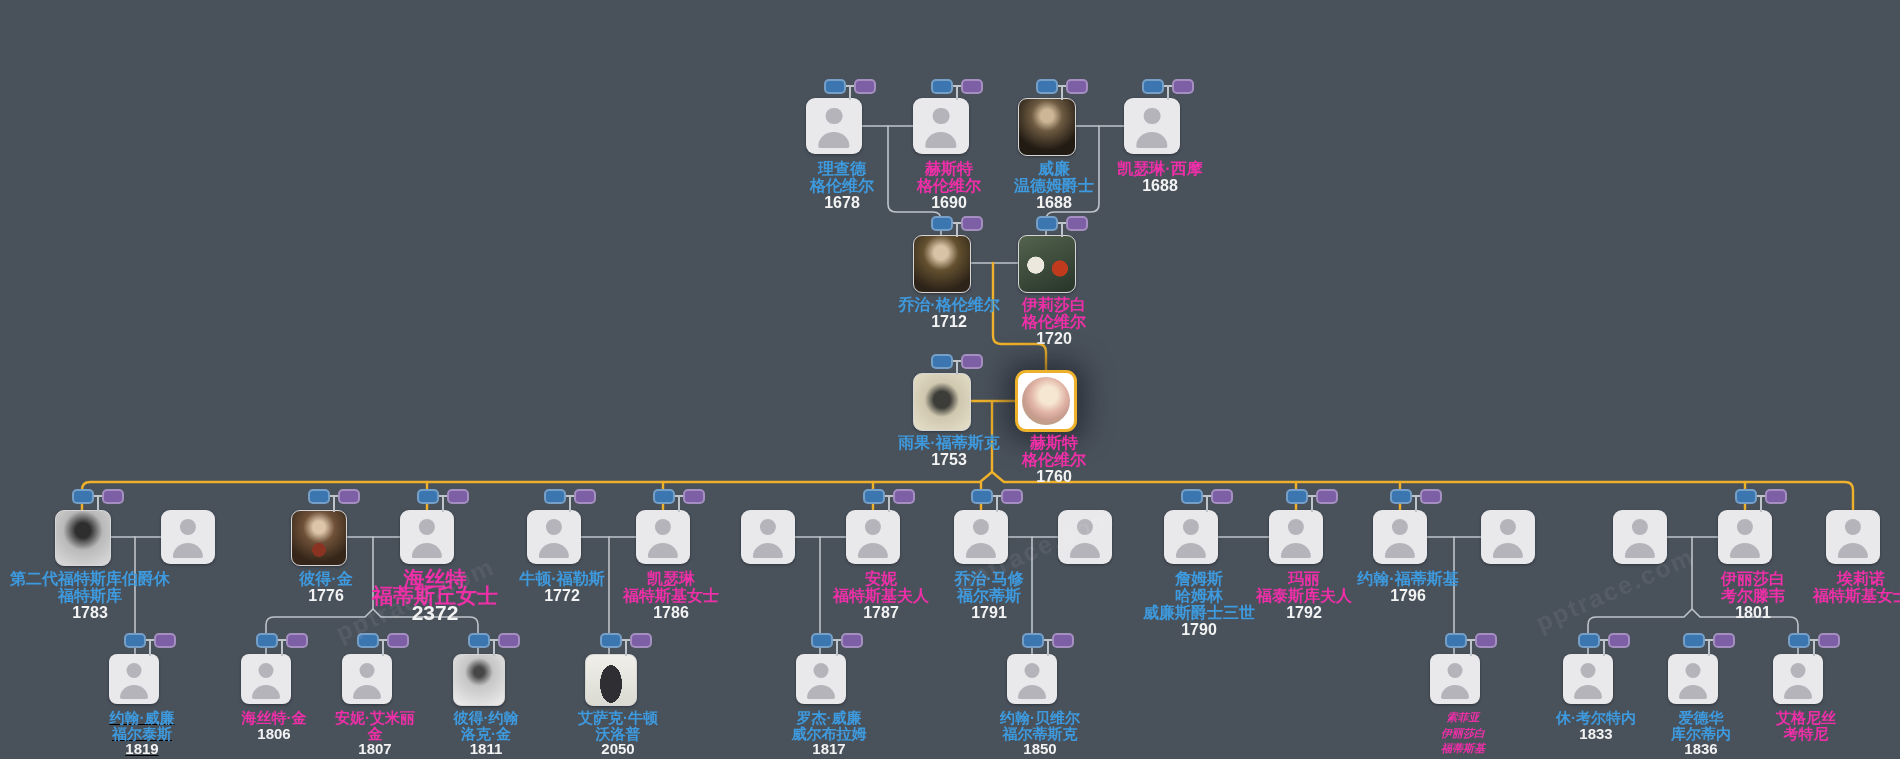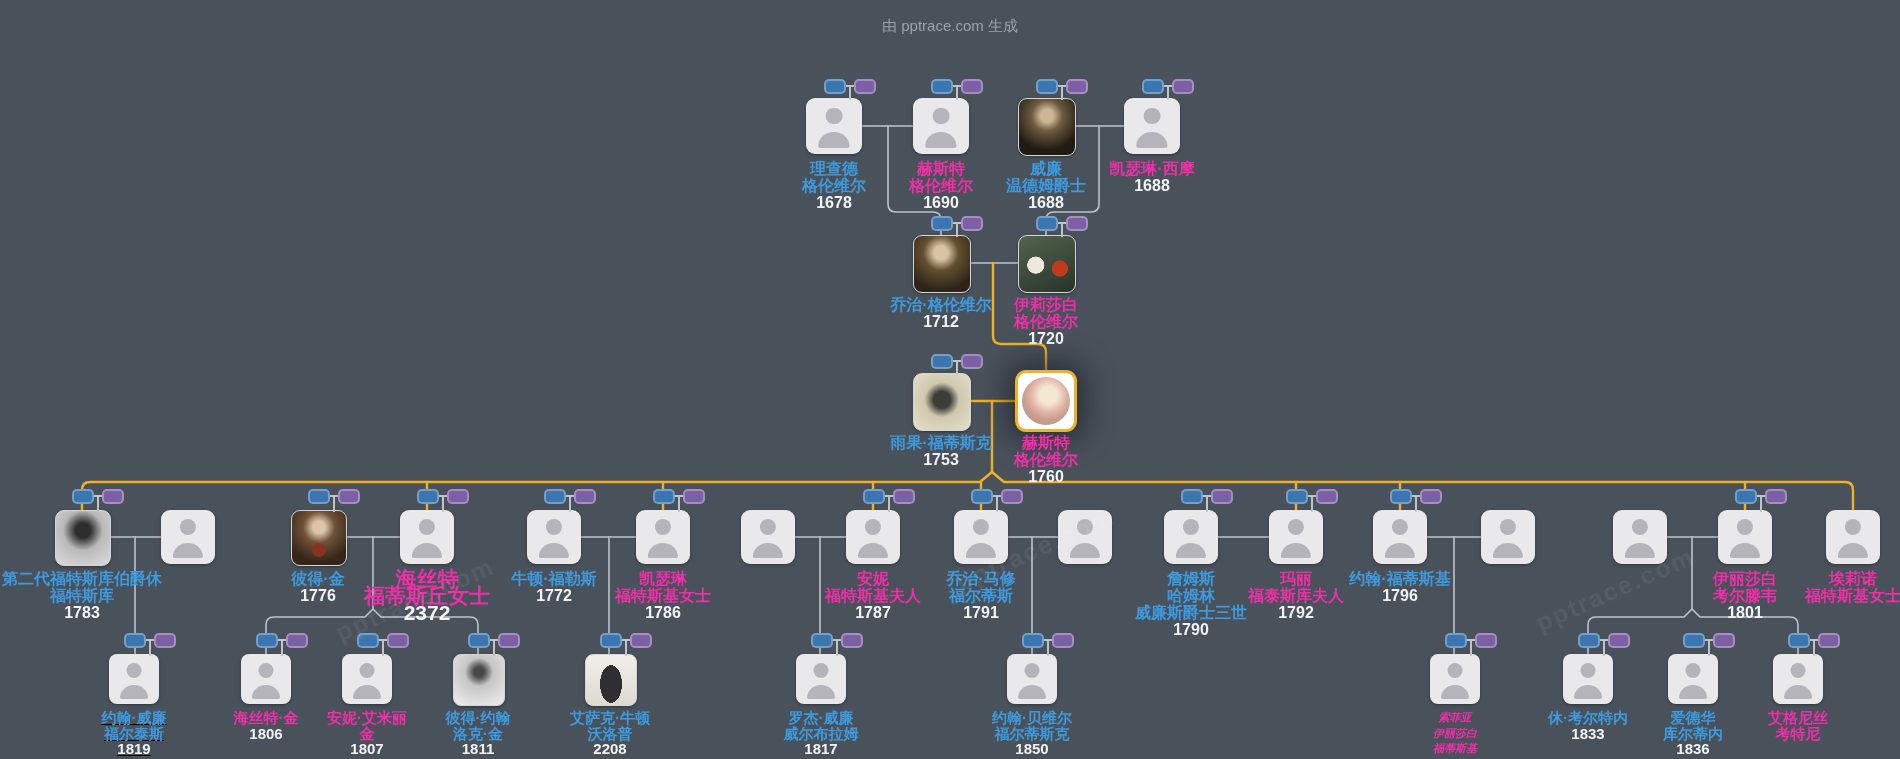--- a/index.html
+++ b/index.html
@@ -55,21 +55,21 @@
     box-shadow:0 0 26px 9px rgba(14,18,24,.5);}
   
   .chips{position:absolute;left:75px;display:flex;align-items:center;z-index:3;}
   .chip{width:22px;height:15px;border-radius:5px;box-sizing:border-box;
     border:2px solid rgba(255,255,255,.30);flex:0 0 auto;}
   .chip.fa{background:var(--chipf,#3c76b0);}
   .chip.mo{background:var(--chipm,#7d5fa5);}
   .chip-link{width:8px;height:2px;background:var(--line,#bfc4ca);flex:0 0 auto;}
   .stub{position:absolute;left:100px;width:2px;background:var(--line,#bfc4ca);z-index:2;}
   
-  .lbl{position:absolute;left:0;width:170px;text-align:center;font-weight:bold;z-index:2;}
+  .lbl{position:absolute;left:8px;width:170px;text-align:center;font-weight:bold;z-index:2;}
   .lbl .nm.m{color:var(--male,#3e9ade);}
   .lbl .nm.f{color:var(--female,#ee2fa8);}
   .lbl .yr{color:var(--year,#f2f2f2);font-weight:bold;}
   
   .wm{position:absolute;z-index:5;color:rgba(255,255,255,.065);font-size:25px;font-weight:bold;
     letter-spacing:2px;transform:rotate(-24deg);pointer-events:none;white-space:nowrap;}
 </style>
 </head>
 <body style="--bg: #49515b; --male: #3e9ade; --female: #ee2fa8; --year: #f2f2f2; --subtle: #9aa2ab; --line: #bfc4ca; --hl: #eeb12b; --chipf: #3c76b0; --chipm: #7d5fa5;">
 
@@ -117,21 +117,20 @@
       <path d="M663,482 V512"></path>
       <path d="M873,482 V512"></path>
       <path d="M981,482 V512"></path>
       <path d="M1296,482 V512"></path>
       <path d="M1400,482 V512"></path>
       <path d="M1745,482 V512"></path>
     </g>
   </svg>
 
   <div class="hdr">
-    <div class="sub">由 pptrace.com 生成</div>
   </div>
 
   <div class="wm" style="left:330px;top:585px">pptrace.com</div>
   <div class="wm" style="left:950px;top:535px">pptrace.com</div>
   <div class="wm" style="left:1530px;top:575px">pptrace.com</div>
 
   <div id="nodes">
       <div class="person r1" style="left: 749px; top: 98px;">
     <div class="chips" style="top: -19.5px;">
       <span class="chip fa"></span>
@@ -480,21 +479,21 @@
     <div class="chips" style="top: -21.5px;">
       <span class="chip fa"></span>
       <span class="chip-link"></span>
       <span class="chip mo"></span>
     </div>
     <span class="stub" style="top: -14px; height: 16px;"></span>
     <div class="photo pic p-photo-pale"></div>
     <div class="lbl" style="top: 56px; font-size: 15px; line-height: 15.5px;">
           <div class="nm m">艾萨克·牛顿</div>
           <div class="nm m">沃洛普</div>
-          <div class="yr">2208</div>
+          <div class="yr">2050</div>
         </div>
   </div>
       <div class="person r5" style="left: 736px; top: 654px;">
     <div class="chips" style="top: -21.5px;">
       <span class="chip fa"></span>
       <span class="chip-link"></span>
       <span class="chip mo"></span>
     </div>
     <span class="stub" style="top: -14px; height: 16px;"></span>
     <div class="photo ph"></div>

